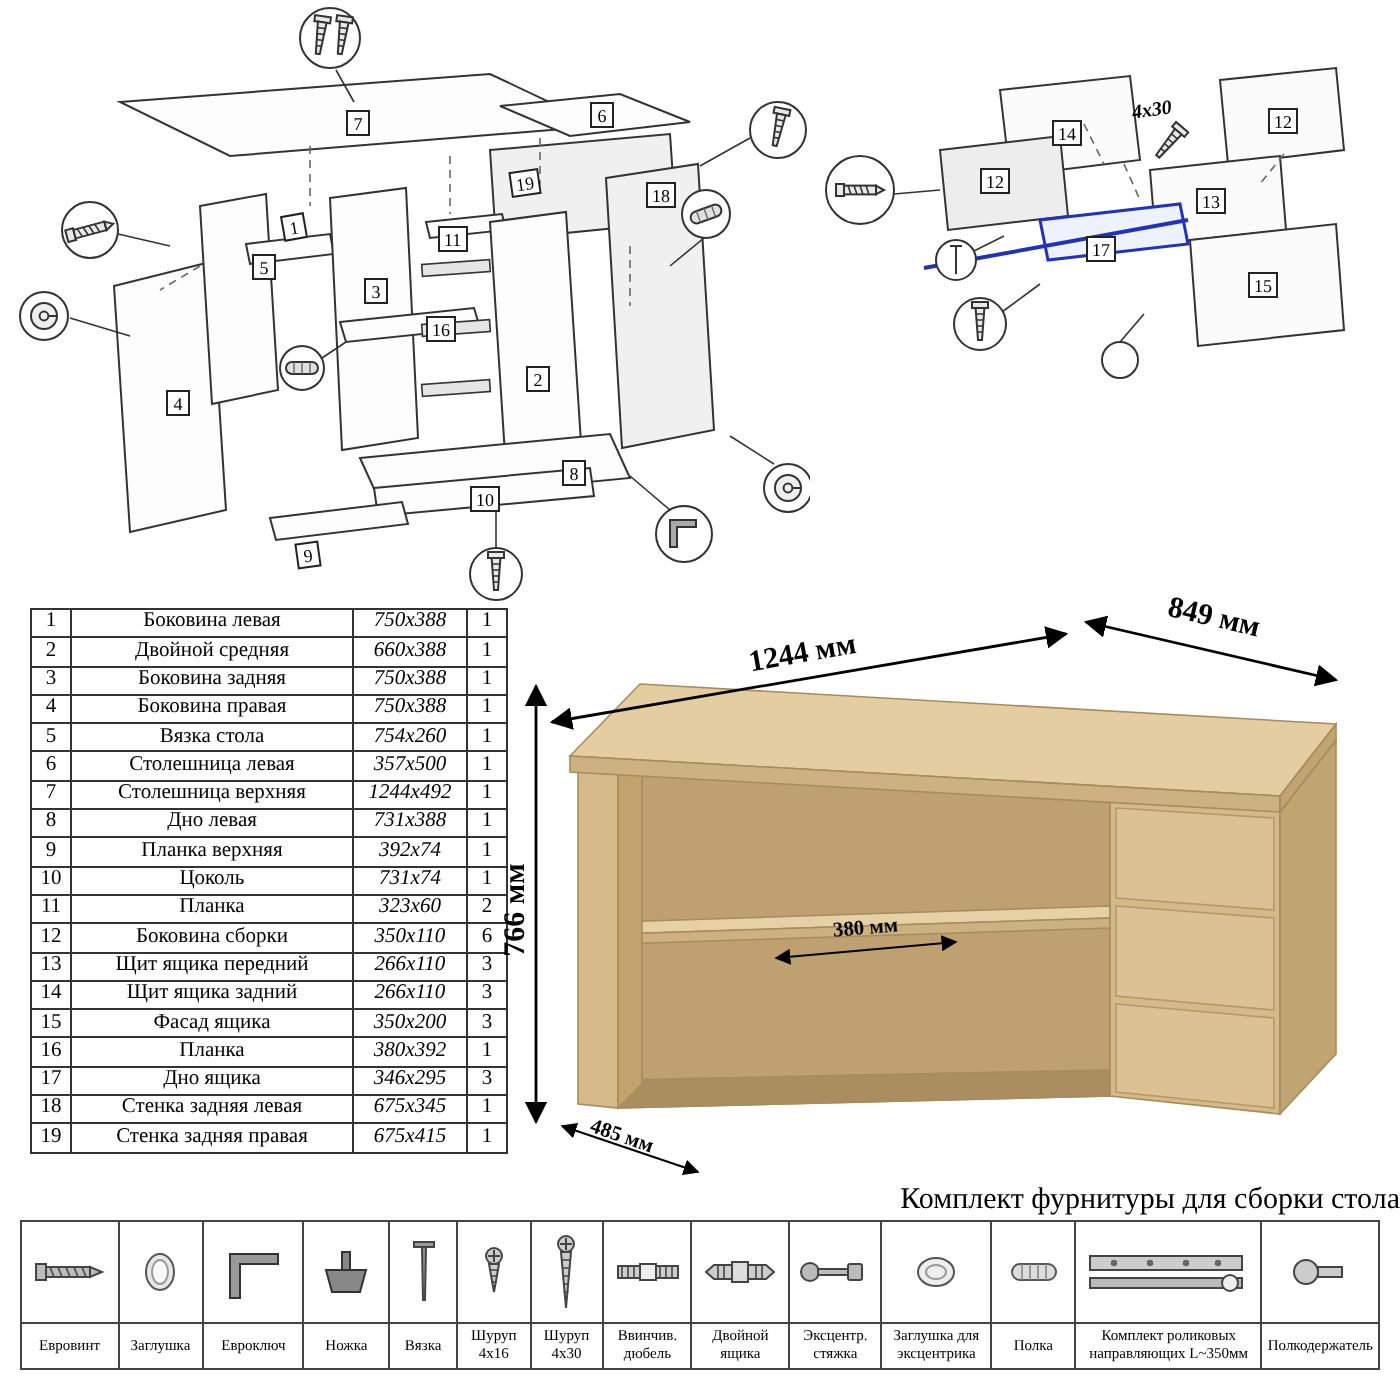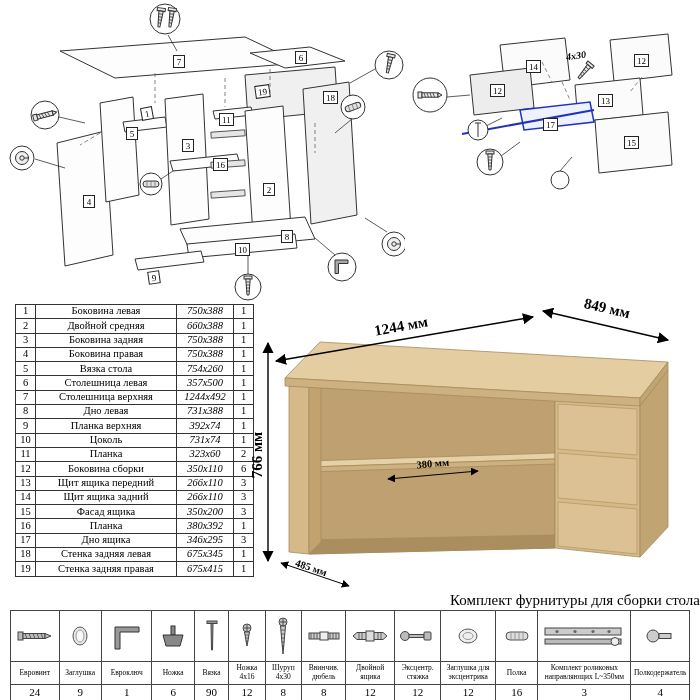--- a/index.html
+++ b/index.html
@@ -484,42 +484,26 @@
           <rect x="22" y="20.5" width="12" height="5" fill="#ccc" stroke="#444"></rect>
         </svg>
       </td>
     </tr>
     <tr>
       <td class="hw-name-cell">Евровинт</td>
       <td class="hw-name-cell">Заглушка</td>
       <td class="hw-name-cell">Евроключ</td>
       <td class="hw-name-cell">Ножка</td>
       <td class="hw-name-cell">Вязка</td>
-      <td class="hw-name-cell">Ножка 4x16</td>
+      <td class="hw-name-cell">Шуруп 4x16</td>
       <td class="hw-name-cell">Шуруп 4x30</td>
       <td class="hw-name-cell">Ввинчив. дюбель</td>
       <td class="hw-name-cell">Двойной ящика</td>
       <td class="hw-name-cell">Эксцентр. стяжка</td>
       <td class="hw-name-cell">Заглушка для эксцентрика</td>
       <td class="hw-name-cell">Полка</td>
       <td class="hw-name-cell">Комплект роликовых направляющих L~350мм</td>
       <td class="hw-name-cell">Полкодержатель</td>
     </tr>
-    <tr>
-      <td class="hw-qty-cell">24</td>
-      <td class="hw-qty-cell">9</td>
-      <td class="hw-qty-cell">1</td>
-      <td class="hw-qty-cell">6</td>
-      <td class="hw-qty-cell">90</td>
-      <td class="hw-qty-cell">12</td>
-      <td class="hw-qty-cell">8</td>
-      <td class="hw-qty-cell">8</td>
-      <td class="hw-qty-cell">12</td>
-      <td class="hw-qty-cell">12</td>
-      <td class="hw-qty-cell">12</td>
-      <td class="hw-qty-cell">16</td>
-      <td class="hw-qty-cell">3</td>
-      <td class="hw-qty-cell">4</td>
-    </tr>
   </tbody>
     </table>
 
 </div>
 
 </body></html>

